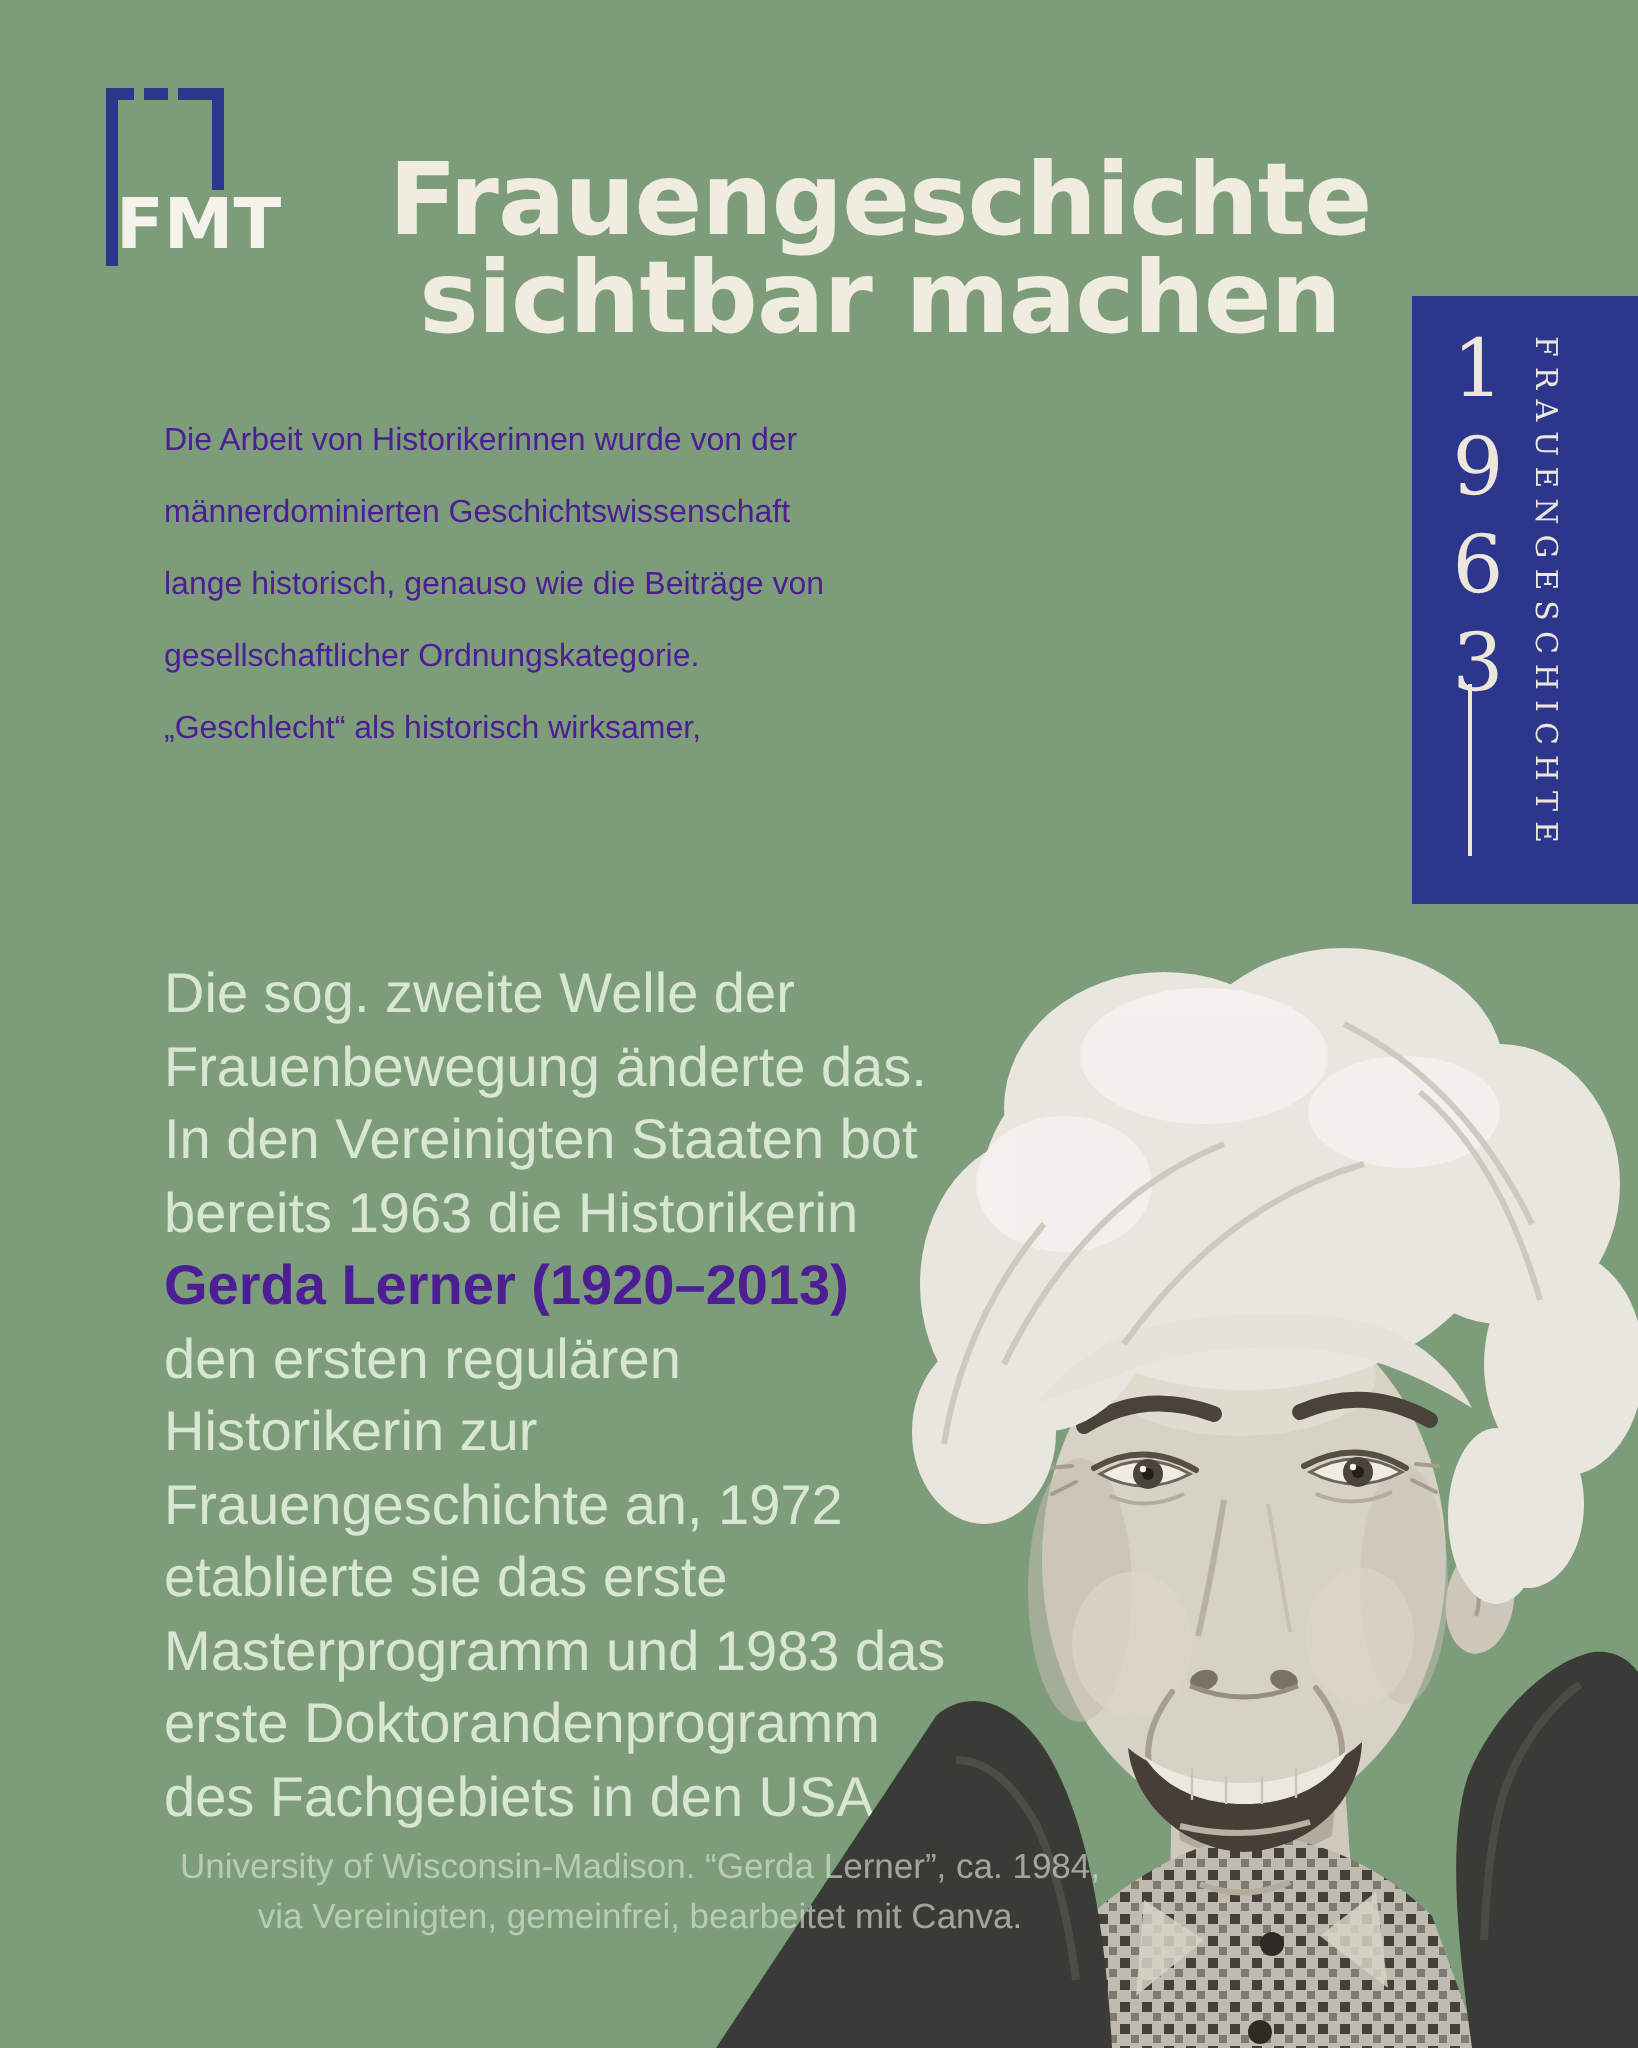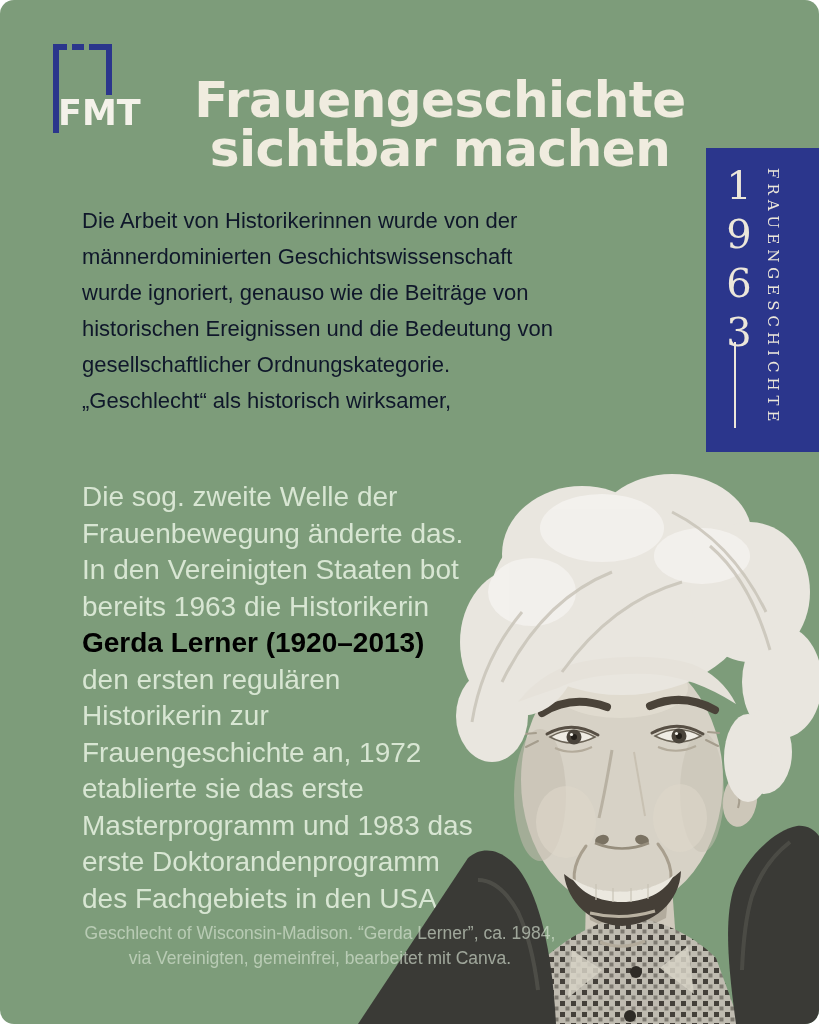--- a/index.html
+++ b/index.html
@@ -1,17 +1,17 @@
 <!DOCTYPE html>
 <html><head>
 <meta charset="utf-8">
 <style>
   html,body{margin:0;padding:0;}
   body{width:819px;height:1024px;font-family:"Liberation Sans",sans-serif;}
-  .poster{position:relative;width:819px;height:1024px;background:#7d9c7a;overflow:hidden;border-radius:14px;}
+  .poster{position:relative;width:819px;height:1024px;background:#7d9c7a;overflow:hidden;}
 
   
   .logo{position:absolute;left:0;top:0;width:160px;height:150px;}
   .lg{position:absolute;background:#2b368c;}
   .lg-bar-left{left:53px;top:44px;width:6px;height:89px;}
   .lg-corner-tl{left:53px;top:44px;width:14px;height:6px;}
   .lg-dash1{left:72px;top:44px;width:12px;height:6px;}
   .lg-dash2{left:89px;top:44px;width:11px;height:6px;}
   .lg-corner-tr-h{left:100px;top:44px;width:12px;height:6px;}
   .lg-bar-right{left:106px;top:48px;width:6px;height:47px;}
@@ -25,24 +25,24 @@
 
   
   .banner{position:absolute;left:706px;top:148px;width:113px;height:304px;background:#2b368c;}
   .banner-year{position:absolute;left:13px;top:14px;writing-mode:vertical-rl;text-orientation:upright;
     font-family:"DejaVu Serif",serif;font-size:40px;color:#ece7da;letter-spacing:3px;line-height:1;}
   .banner-rule{position:absolute;left:28px;top:194px;width:2px;height:86px;background:#ece7da;}
   .banner-label{position:absolute;left:58px;top:20px;writing-mode:vertical-rl;
     font-family:"DejaVu Serif",serif;font-size:15px;color:#ece7da;letter-spacing:5px;}
 
   
-  .intro{position:absolute;left:82px;top:203px;font-size:22px;line-height:36px;color:#0f172a;}
+  .intro{position:absolute;left:82px;top:203px;font-size:16px;line-height:36px;color:#4c1d95;}
   .story{position:absolute;left:82px;top:479px;font-size:28px;line-height:36.5px;color:#d8e6d3;}
   .tline{white-space:nowrap;}
-  .story .bold{font-weight:bold;color:#000000;}
+  .story .bold{font-weight:bold;color:#4c1d95;}
 
   
   .portrait{position:absolute;left:350px;top:450px;width:469px;height:574px;pointer-events:none;}
 
   
   .credit{position:absolute;left:40px;top:921px;width:560px;text-align:center;
     font-size:17.5px;line-height:24.5px;color:rgba(221,233,216,0.62);z-index:5;}
 </style>
 </head>
 <body>
@@ -66,22 +66,21 @@
 
   <div class="banner">
     <div class="banner-year">1963</div>
     <div class="banner-rule"></div>
     <div class="banner-label">FRAUENGESCHICHTE</div>
   </div>
 
   <div class="intro">
     <div class="tline">Die Arbeit von Historikerinnen wurde von der</div>
     <div class="tline">männerdominierten Geschichtswissenschaft</div>
-    <div class="tline">wurde ignoriert, genauso wie die Beiträge von</div>
-    <div class="tline">historischen Ereignissen und die Bedeutung von</div>
+    <div class="tline">lange historisch, genauso wie die Beiträge von</div>
     <div class="tline">gesellschaftlicher Ordnungskategorie.</div>
     <div class="tline">„Geschlecht“ als historisch wirksamer,</div>
   </div>
 
   <div class="story">
     <div class="tline">Die sog. zweite Welle der</div>
     <div class="tline">Frauenbewegung änderte das.</div>
     <div class="tline">In den Vereinigten Staaten bot</div>
     <div class="tline">bereits 1963 die Historikerin</div>
     <div class="tline bold">Gerda Lerner (1920–2013)</div>
@@ -187,17 +186,17 @@
     <g stroke="#c9c4b9" stroke-width="3" fill="none" opacity="0.85">
       <path d="M152,232 Q192,150 262,122"></path>
       <path d="M212,222 Q262,152 332,132"></path>
       <path d="M322,62 Q382,92 416,162"></path>
       <path d="M122,272 Q132,210 172,162"></path>
       <path d="M360,96 Q400,130 420,200"></path>
     </g>
   </svg>
 
   <div class="credit">
-    <div>Geschlecht of Wisconsin-Madison. “Gerda Lerner”, ca. 1984,</div>
+    <div>University of Wisconsin-Madison. “Gerda Lerner”, ca. 1984,</div>
     <div>via Vereinigten, gemeinfrei, bearbeitet mit Canva.</div>
   </div>
 
 </div>
 
 </body></html>

